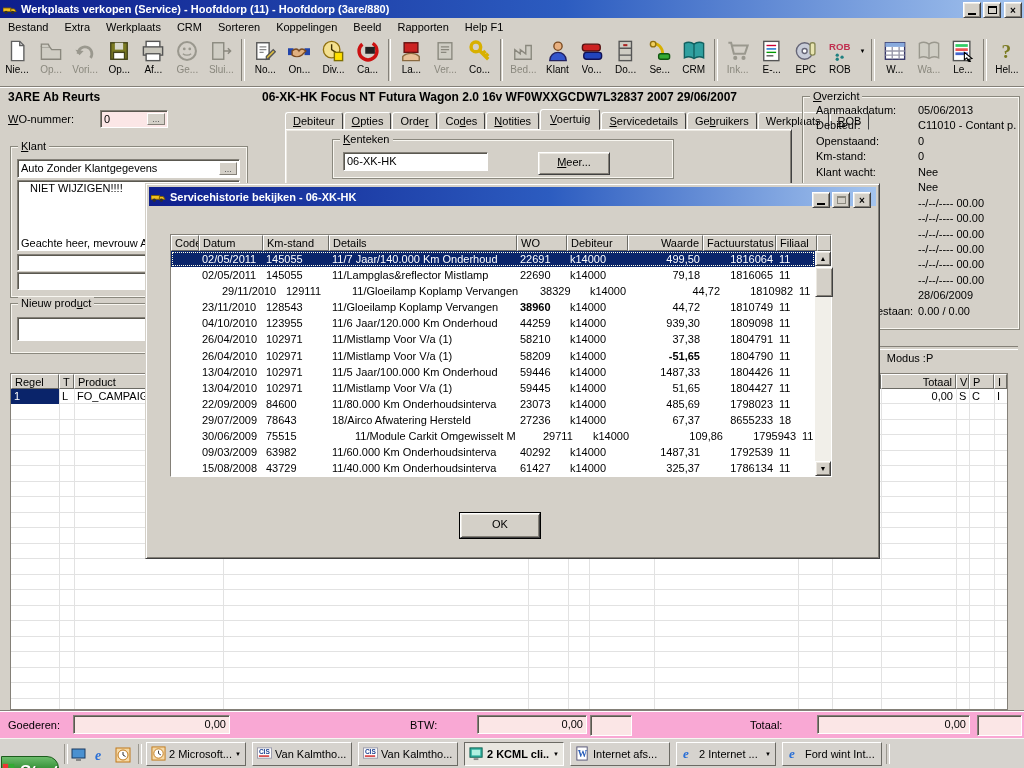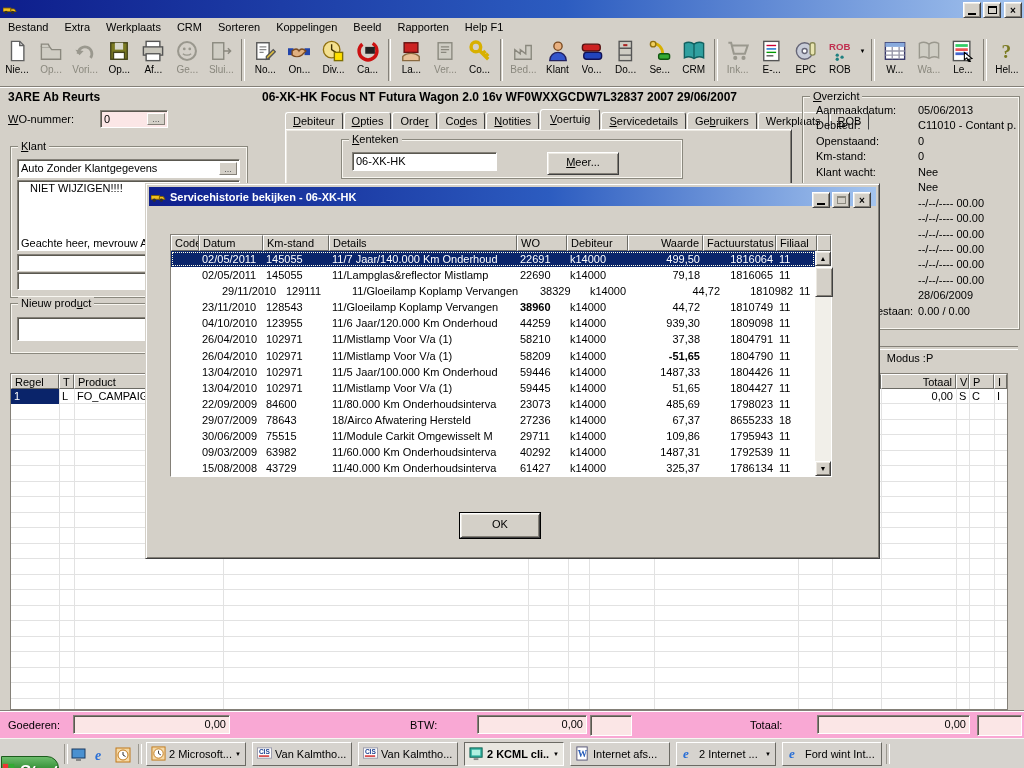--- a/index.html
+++ b/index.html
@@ -116,20 +116,21 @@
 </head>
 <body>
 
 <div class="abs" id="titlebar">
   <span class="ticn" id="app-icon-slot"><svg width="14" height="14" viewBox="0 0 16 16">
         <rect x="0" y="8" width="9" height="4" fill="#f0c020" stroke="#806000"></rect>
         <path d="M9 9h4l2 3h-6z" fill="#f0c020" stroke="#806000"></path>
         <circle cx="3.5" cy="13" r="1.8" fill="#303030"></circle>
         <circle cx="11" cy="13" r="1.8" fill="#303030"></circle>
       </svg></span>
+  <span class="t">Werkplaats verkopen (Service) - Hoofddorp (11) - Hoofddorp (3are/880)</span>
   <span class="cap-btns">
     <span class="cap-btn raised">
         <span class="gl-min"></span>
       </span>
     <span class="cap-btn raised">
         <span class="gl-max"></span>
       </span>
     <span class="cap-btn raised" style="margin-left:3px">
         <span>×</span>
       </span>
@@ -442,21 +443,21 @@
     <div class="tab">Orde<u>r</u></div>
     <div class="tab">Co<u>d</u>es</div>
     <div class="tab"><u>N</u>otities</div>
     <div class="tab active"><u>V</u>oertuig</div>
     <div class="tab"><u>S</u>ervicedetails</div>
     <div class="tab">Ge<u>b</u>ruikers</div>
     <div class="tab">Werkplaats</div>
     <div class="tab"><u>R</u>OB</div>
   </div>
 <div class="abs raised" id="tab-panel" style="left:285px;top:129px;width:505px;height:56px">
-  <div class="group" style="position:absolute;left:55px;top:9px;width:340px;height:38px">
+  <div class="group" style="position:absolute;left:46px;top:9px;width:340px;height:38px">
     <span class="glabel"><u>K</u>enteken</span>
     <div class="sunken ibox" style="position:absolute;left:10px;top:12px;width:145px;height:19px">
       <span>06-XK-HK</span>
     </div>
     <div class="raised" style="position:absolute;left:205px;top:12px;width:70px;height:21px;text-align:center;line-height:19px"><span><u>M</u>eer...</span></div>
   </div>
 </div>
 
 <div class="abs group" style="left:10px;top:146px;width:236px;height:150px">
   <span class="glabel"><u>K</u>lant</span>
@@ -738,21 +739,21 @@
           <span class="td" style="width: 50px;">27236</span>
           <span class="td" style="width: 61px;">k14000</span>
           <span class="td num" style="width: 75px;">67,37</span>
           <span class="td num" style="width: 73px;">8655233</span>
           <span class="td" style="width: 41px;">18</span>
         </div>
         <div class="tr">
           <span class="td" style="width: 28px;"></span>
           <span class="td" style="width: 64px;">30/06/2009</span>
           <span class="td" style="width: 66px;">75515</span>
-          <span class="td" style="width: 188px;">11/Module Carkit Omgewisselt M</span>
+          <span class="td" style="width: 188px; margin-left: 23px;">11/Module Carkit Omgewisselt M</span>
           <span class="td" style="width: 50px;">29711</span>
           <span class="td" style="width: 61px;">k14000</span>
           <span class="td num" style="width: 75px;">109,86</span>
           <span class="td num" style="width: 73px;">1795943</span>
           <span class="td" style="width: 41px;">11</span>
         </div>
         <div class="tr">
           <span class="td" style="width: 28px;"></span>
           <span class="td" style="width: 64px;">09/03/2009</span>
           <span class="td" style="width: 66px;">63982</span>

